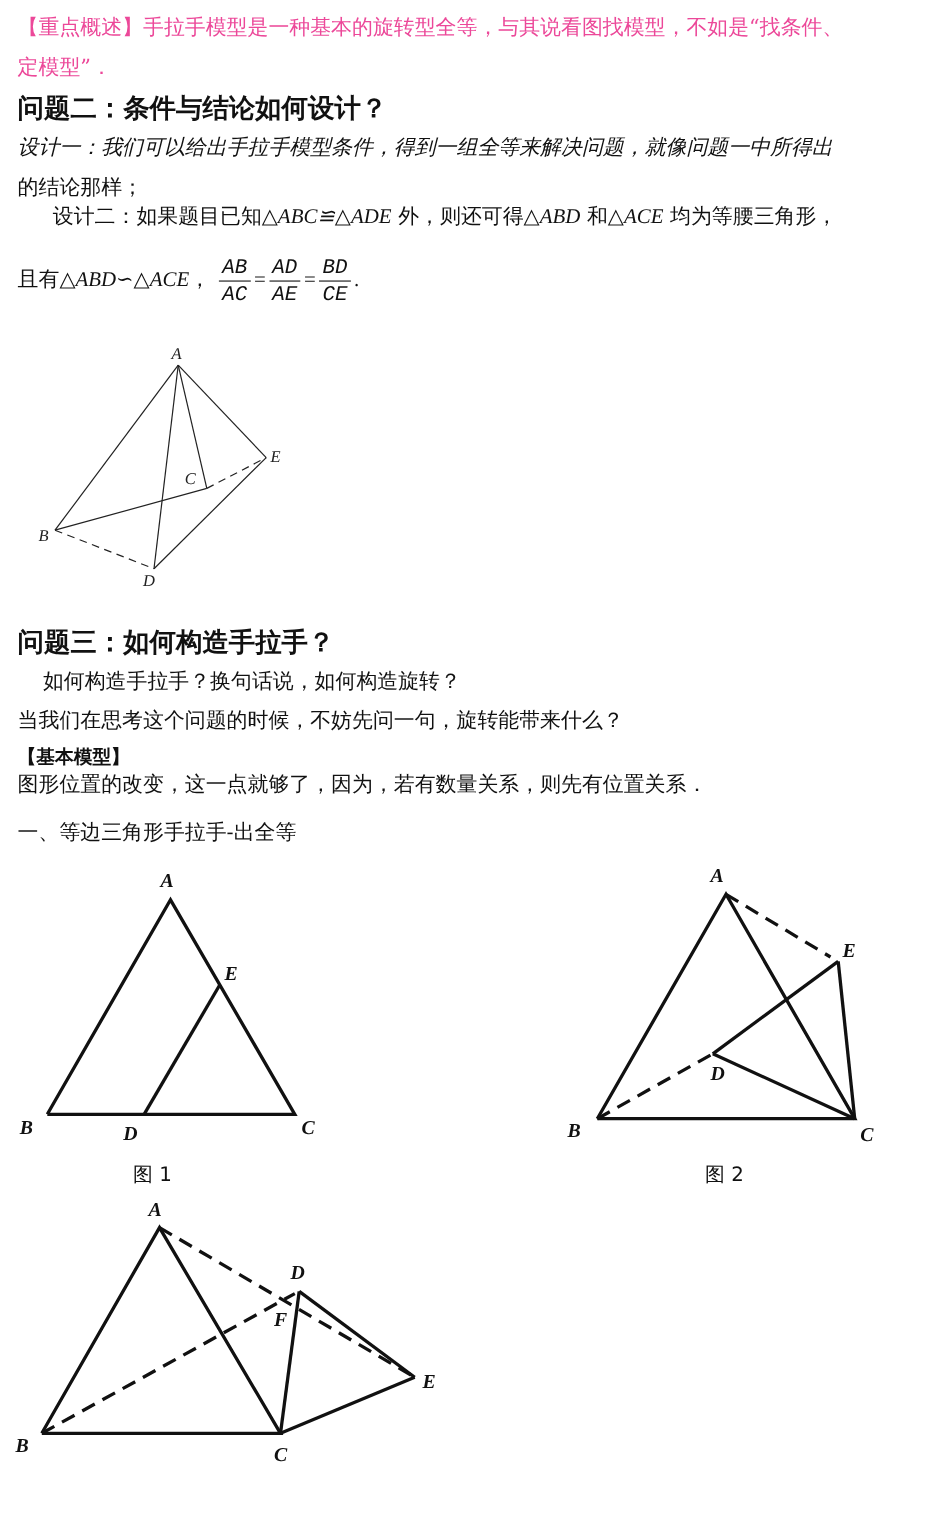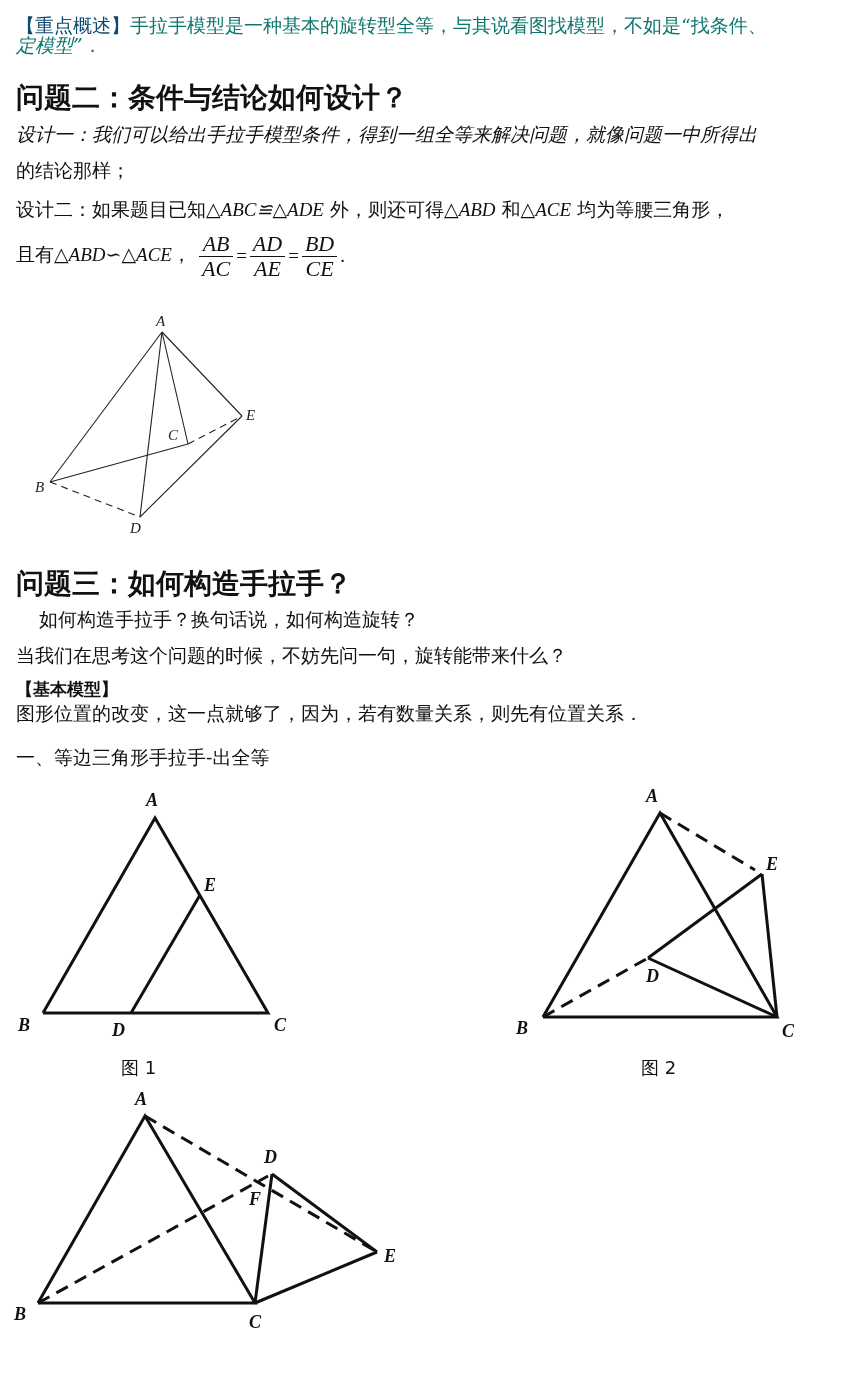--- a/index.html
+++ b/index.html
@@ -1,41 +1,41 @@
 <!DOCTYPE html>
 <html><head>
 <meta charset="utf-8">
 <style>
   html, body { margin: 0; padding: 0; background: #ffffff; }
   body { width: 843px; height: 1382px; position: relative; overflow: hidden;
          font-family: "DejaVu Serif", "Liberation Serif", serif; color: #111; }
   .line { position: absolute; left: 16px; white-space: nowrap; font-size: 19px; line-height: 26px; }
-  .blue { color: #0c4a6e; }
-  .red { color: #0f766e; }
-  .heading { font-weight: bold; font-size: 28px; }
+  .blue { color: #ec4899; }
+  .red { color: #ec4899; }
+  .heading { font-weight: bold; font-size: 24px; }
   .math { font-family: "Liberation Serif", "DejaVu Serif", serif; font-style: italic; }
   .frac { display: inline-block; vertical-align: middle; text-align: center; margin: 0 2px; }
-  .frac span { display: block; font-family: Liberation Serif, serif; font-style: italic; font-size: 22px; line-height: 24px; padding: 0 3px; }
+  .frac span { display: block; font-family: Liberation Mono, monospace; font-style: italic; font-size: 19px; line-height: 24px; padding: 0 3px; }
   .frac .num { border-bottom: 1.3px solid #111; }
   .eq { font-family: "Liberation Serif", serif; font-size: 19px; vertical-align: middle; margin: 0 1px; }
   svg { position: absolute; left: 0; top: 0; }
   .caption { position: absolute; font-size: 18px; font-family: "DejaVu Sans", sans-serif; }
 </style>
 </head>
 <body>
 
 <div class="line" style="top:12px;">
   <span class="blue">【重点概述】</span><span class="red">手拉手模型是一种基本的旋转型全等，与其说看图找模型，不如是“找条件、</span>
 </div>
-<div class="line red" style="top:32px;font-style:italic;">定模型”．</div>
+<div class="line red" style="top:48px;">定模型”．</div>
 
 <div class="line heading" style="top:85px;">问题二：条件与结论如何设计？</div>
 <div class="line" style="top:121px;font-style:italic;">设计一：我们可以给出手拉手模型条件，得到一组全等来解决问题，就像问题一中所得出</div>
 <div class="line" style="top:157px;text-align:right;">的结论那样；</div>
-<div class="line" style="top:196px;">
+<div class="line" style="top:184px;margin-left:32px;">
   <span>设计二：如果题目已知</span><span class="math">△ABC≌△ADE</span><span> 外，则还可得</span><span class="math">△ABD</span><span> 和</span><span class="math">△ACE</span><span> 均为等腰三角形，</span>
 </div>
 <div class="line" style="top:228px; line-height:52px;">
   <span>且有</span><span class="math">△ABD∽△ACE</span><span>，</span>
   <span class="frac"><span class="num">AB</span><span>AC</span></span><span class="eq">=</span><span class="frac"><span class="num">AD</span><span>AE</span></span><span class="eq">=</span><span class="frac"><span class="num">BD</span><span>CE</span></span><span class="eq">.</span>
 </div>
 
 <svg width="843" height="1382" style="pointer-events:none;">
   <g stroke="#222" stroke-width="1.1" fill="none">
     <line x1="162" y1="332" x2="50" y2="482"></line>

